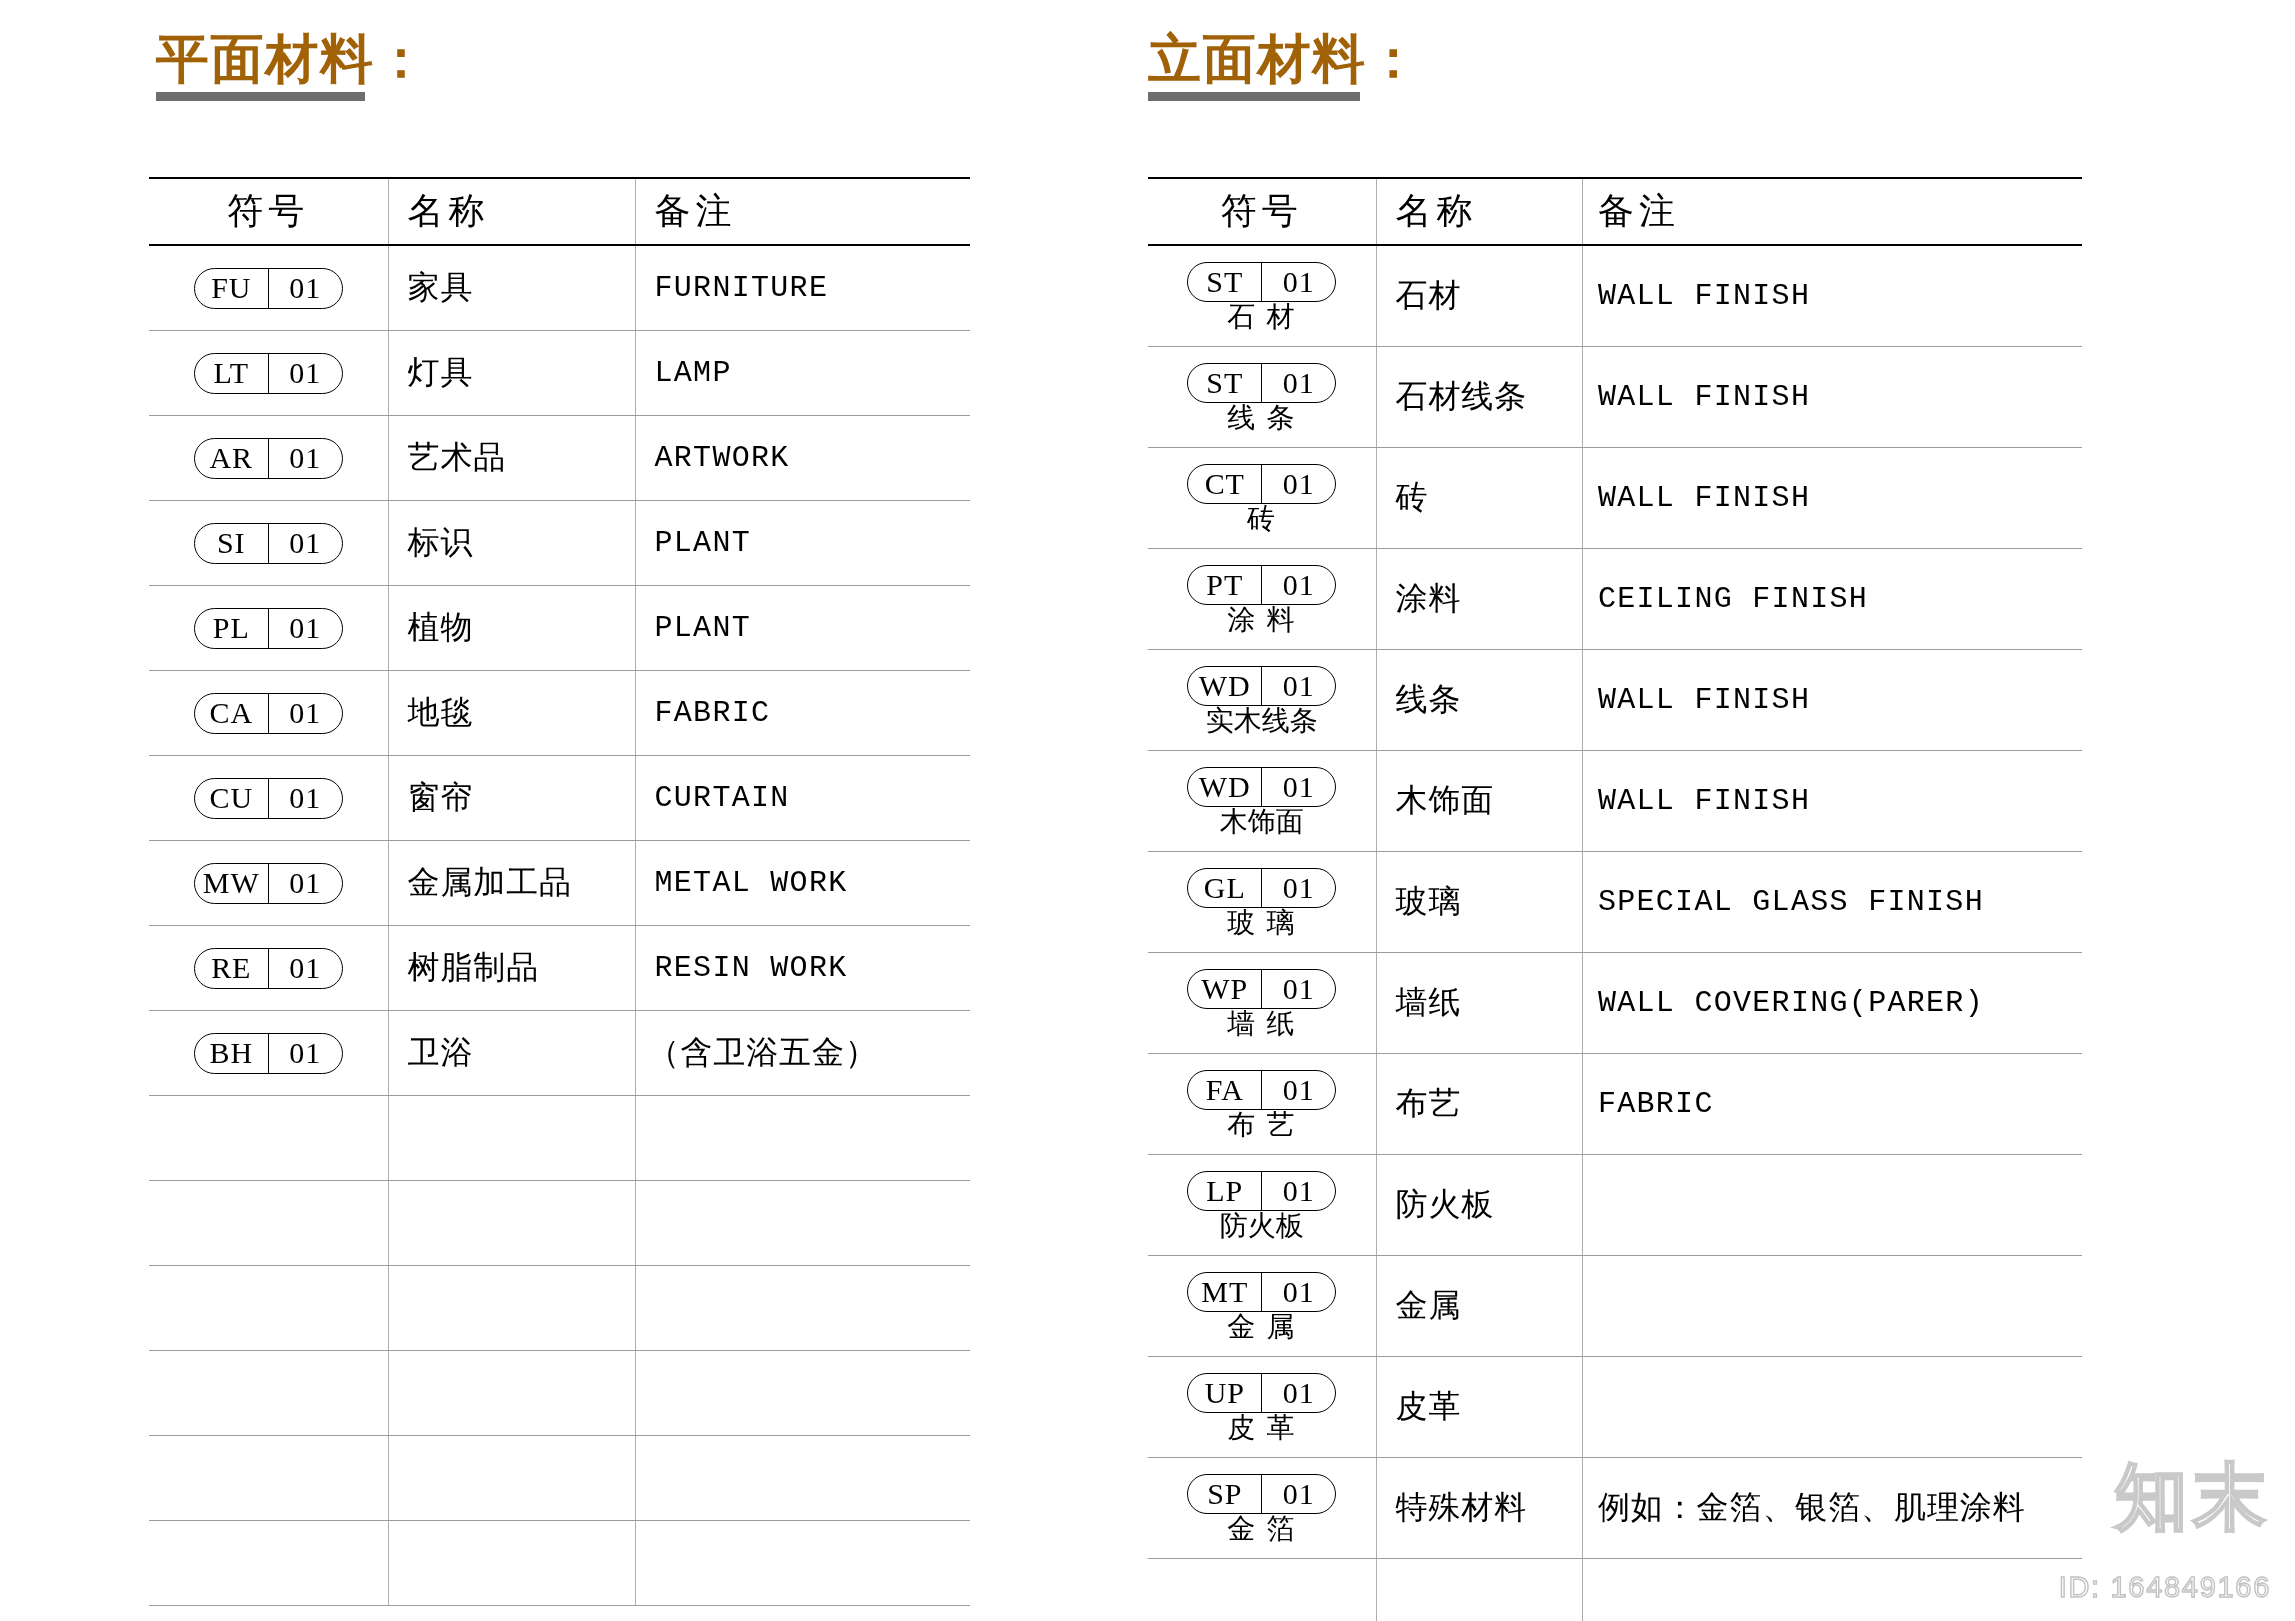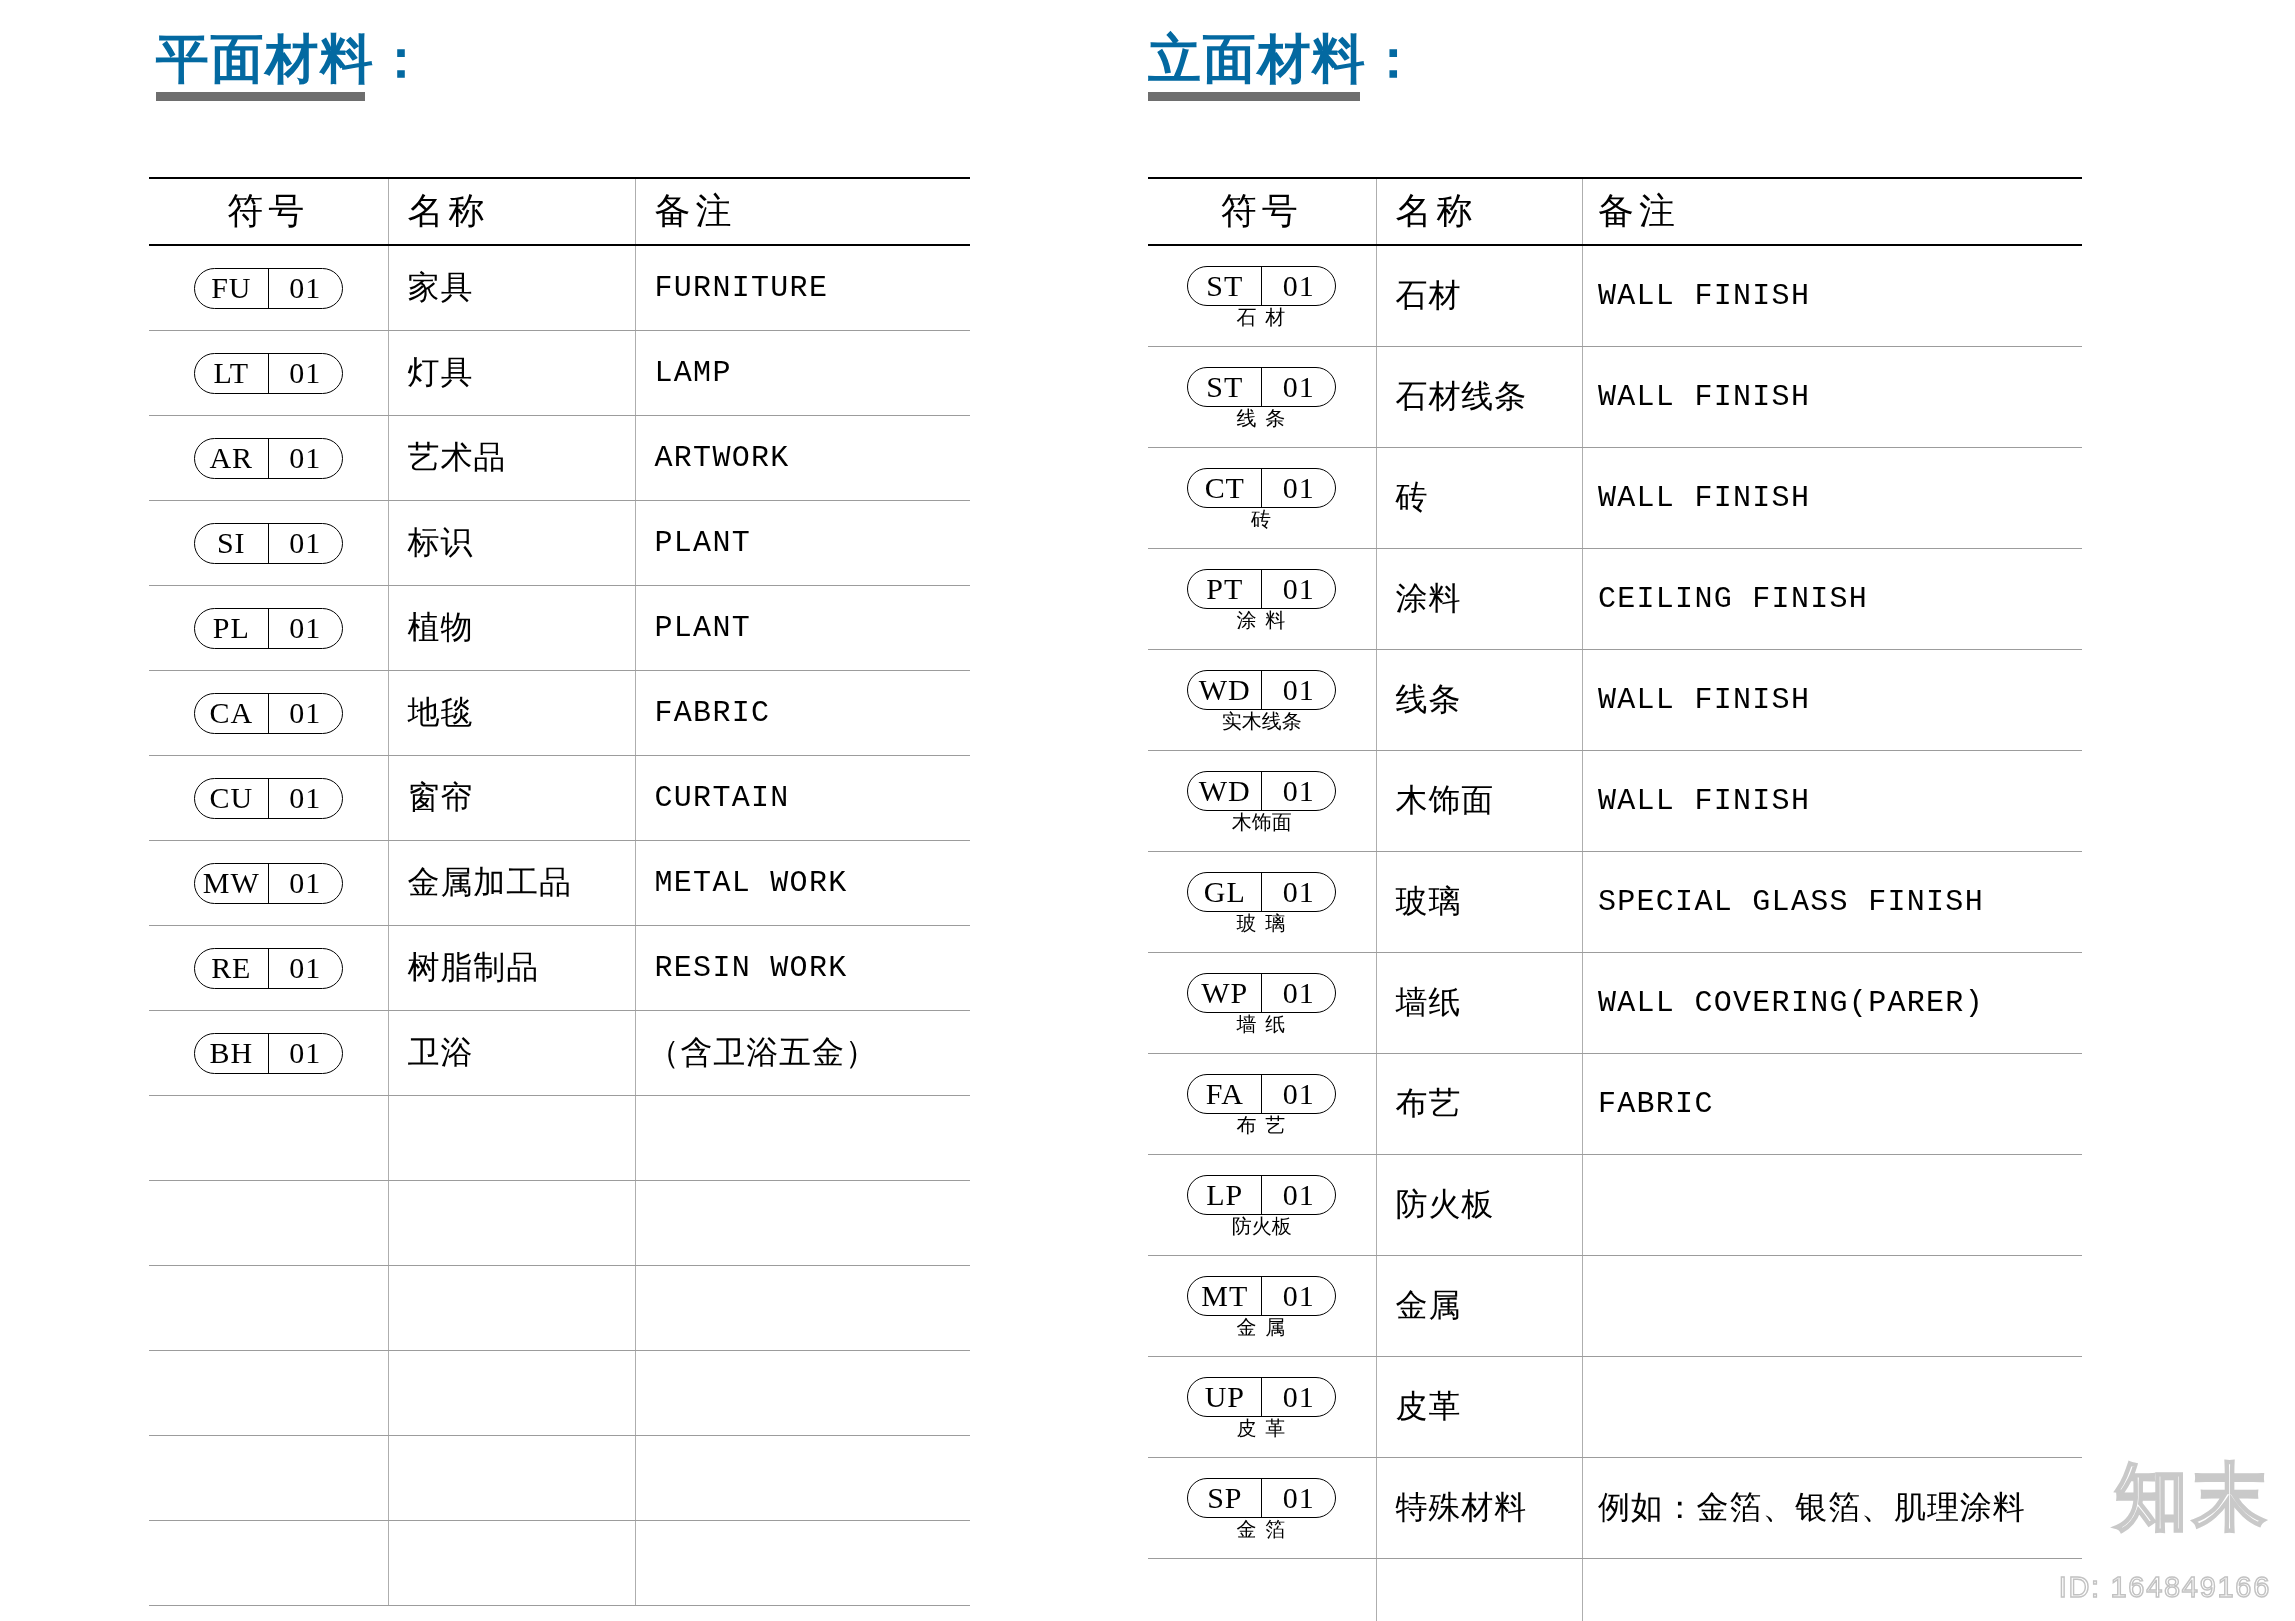--- a/index.html
+++ b/index.html
@@ -34,21 +34,21 @@
     top: 31px;
   }
   .panel.left  .title-block { left: 6.8px; }
   .panel.right .title-block { left: 0px; }
 
   .title-text {
     font-family: "Liberation Sans", "DejaVu Sans", sans-serif;
     font-size: 53px;
     font-weight: 700;
     letter-spacing: 1.7px;
-    color: #0369a1;
+    color: #a16207;
     line-height: 1.05;
     white-space: nowrap;
   }
   .title-rule {
     height: 9.4px;
     background: #6e6e6e;
     margin-top: 5.1px;
   }
   .panel.left  .title-rule { width: 209px; }
   .panel.right .title-rule { width: 212px; }
@@ -152,21 +152,21 @@
     justify-content: center;
     font-family: "Liberation Serif", "DejaVu Serif", serif;
     font-size: 30px;
     letter-spacing: 0.9px;
     padding: 0 3px;
   }
   .pill .pcode { width: 67px; border-right: 1.9px solid #000; }
   .pill .pnum  { width: 67px; }
   .sublabel {
     font-family: "Liberation Sans", "DejaVu Sans", sans-serif;
-    font-size: 20px;
+    font-size: 28px;
     letter-spacing: 1.7px;
     margin-top: 1px;
     white-space: nowrap;
   }
   .sublabel.narrow { letter-spacing: 0px; }
 
   
   .watermark {
     position: absolute;
     right: 24px;

